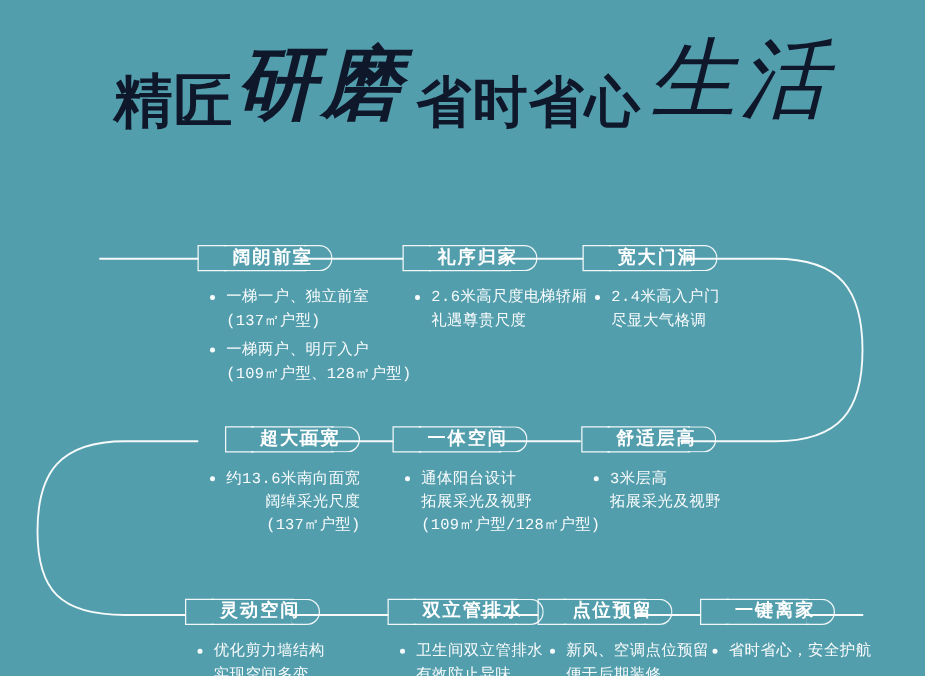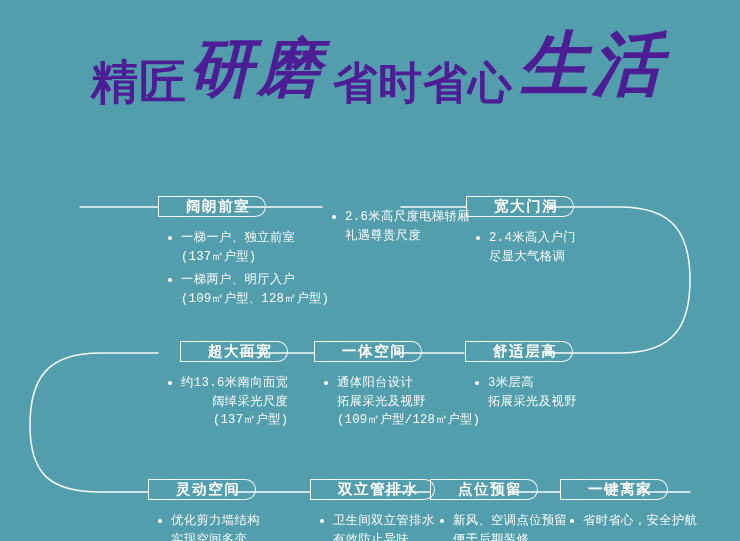--- a/index.html
+++ b/index.html
@@ -15,29 +15,29 @@
   
   .headline{
     position:absolute;left:0;top:34px;width:740px;height:110px;
     text-align:center;
     white-space:nowrap;
     pointer-events:none;
   }
   .hl-seg{
     display:inline-block;
     vertical-align:baseline;
-    color:#4c1d95;
+    color:#0f172a;
     letter-spacing:1px;
   }
   .hl-a{font-size:47px;font-weight:700;line-height:1;position:relative;top:6px;}
   .hl-b{font-size:64px;font-weight:700;line-height:1;font-style:italic;
         font-family:"Liberation Serif","DejaVu Serif",serif;position:relative;top:-2px;left:2px;
         letter-spacing:4px;}
   .hl-c{font-size:44px;font-weight:700;line-height:1;position:relative;top:6px;left:10px;}
-  .hl-d{font-size:70px;font-weight:700;line-height:1;font-style:italic;
+  .hl-d{font-size:70px;font-weight:400;line-height:1;font-style:italic;
         font-family:"Liberation Serif","DejaVu Serif",serif;position:relative;top:-4px;left:16px;
         letter-spacing:3px;}
 
   
   #wires{position:absolute;left:0;top:0;width:740px;height:541px;}
 
   
   .row{position:absolute;left:0;width:740px;}
   #row1{top:196px;}
   #row2{top:341px;}
@@ -150,20 +150,24 @@
         </div>
         <div class="bullet">
           <span class="dot"></span>
           <div class="bline">一梯两户、明厅入户</div>
           <div class="bline sub">(109㎡户型、128㎡户型)</div>
         </div>
       </div>
     </div>
 
     <div class="card" style="left:322px;">
+      <div class="pill">
+        <span class="pill-mid"></span>
+        <span class="pill-txt">礼序归家</span>
+      </div>
       <div class="bullets">
         <div class="bullet">
           <span class="dot"></span>
           <div class="bline">2.6米高尺度电梯轿厢</div>
           <div class="bline">礼遇尊贵尺度</div>
         </div>
       </div>
     </div>
 
     <div class="card" style="left:466px;">

